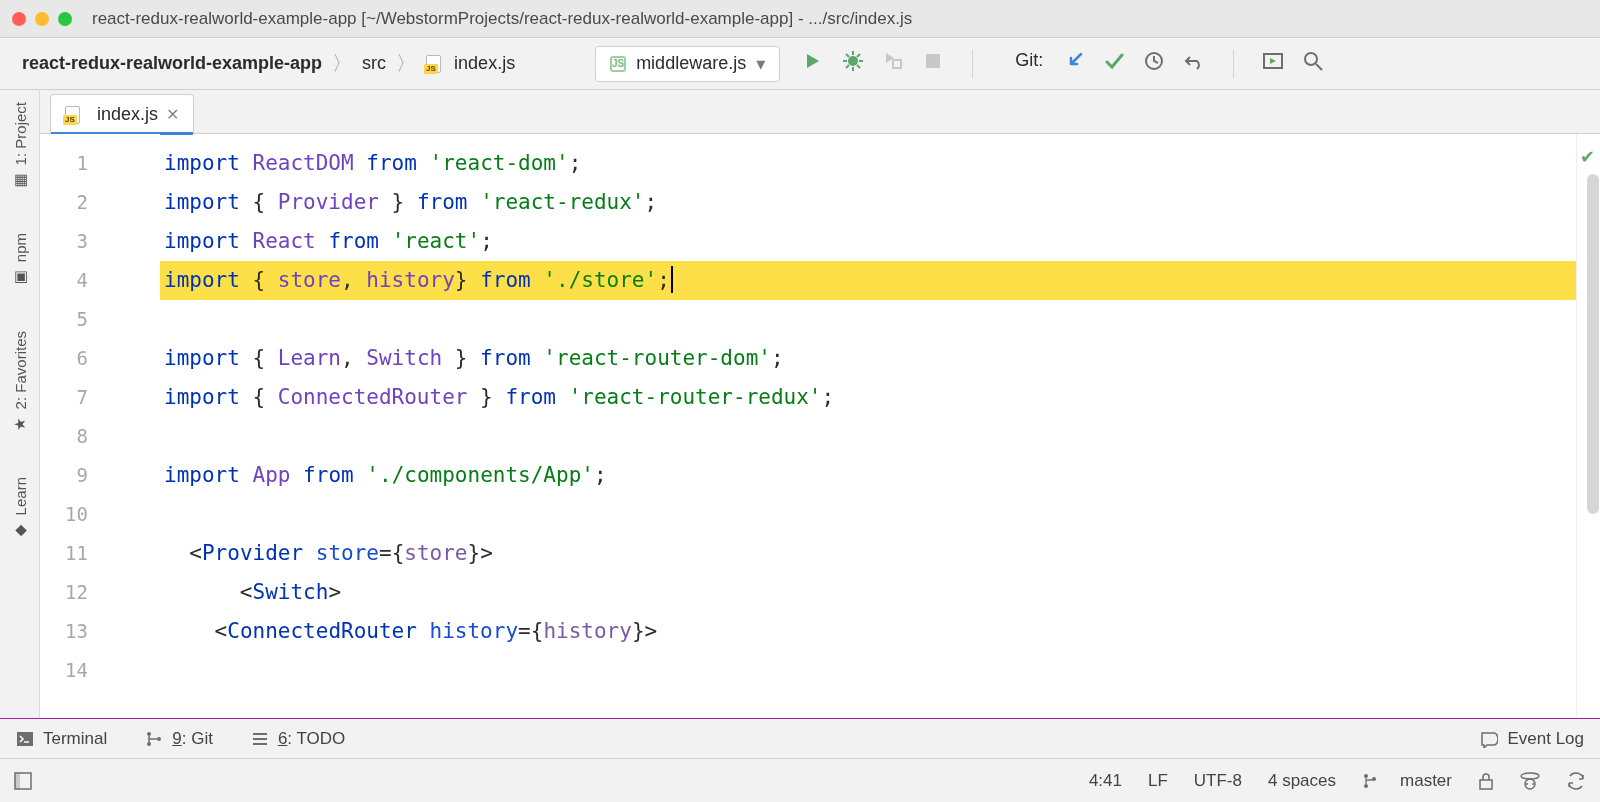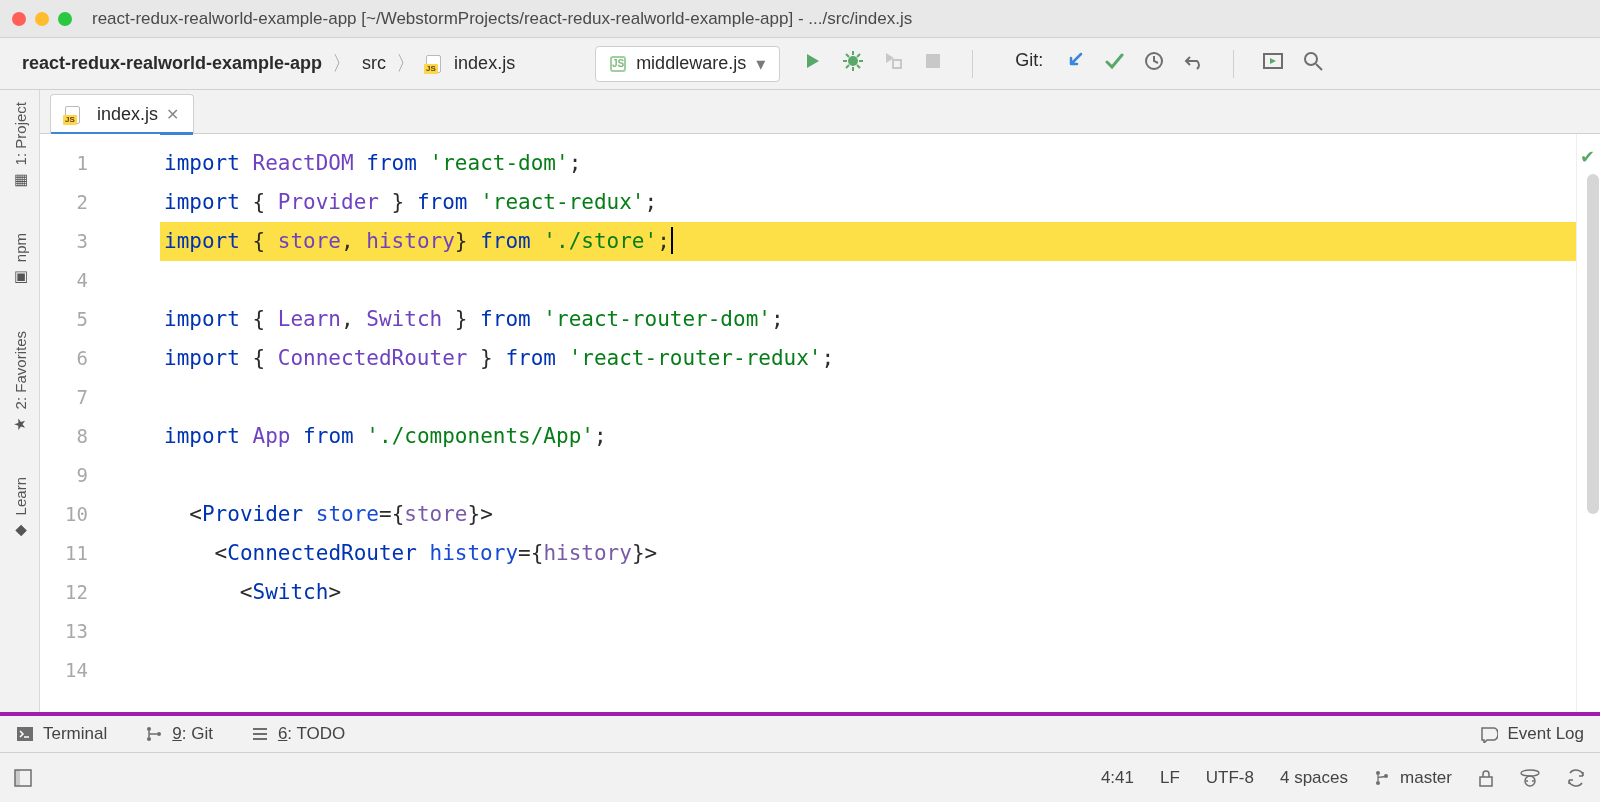--- a/index.html
+++ b/index.html
@@ -48,25 +48,25 @@
   .str { color:#067d17; }
   .fn { color:#00627a; }
   .attr { color:#174ad4; }
   .txt { color:#2b2b2b; }
   .cursor { display:inline-block; width:2px; height:27px; background:#000; vertical-align:middle; margin-left:1px; position:relative; top:-2px; }
   .right-strip { width:24px; background:#fff; border-left:1px solid #eee; position:relative; }
   .right-strip .check { position:absolute; top:12px; left:3px; color:#59a869; font-size:18px; }
   .scroll-track { position:absolute; right:1px; top:40px; bottom:10px; width:12px; background:transparent; }
   .scroll-thumb { position:absolute; top:0; width:12px; height:340px; background:#d6d6d6; border-radius:6px; }
   
-  .bottombar { height:40px; background:#f2f2f2; border-top:4px solid #a21caf; display:flex; align-items:center; padding:0 16px; font-size:17px; color:#444; gap:38px; }
+  .bottombar { height:40px; background:#f2f2f2; border-top:1px solid #a21caf; display:flex; align-items:center; padding:0 16px; font-size:17px; color:#444; gap:38px; }
   .bbitem { display:flex; align-items:center; gap:9px; }
   .bbspacer { flex:1; }
   .u { text-decoration:underline; }
-  .statusbar { height:50px; background:#f2f2f2; border-top:1px solid #d0d0d0; display:flex; align-items:center; padding:0 14px; font-size:17px; color:#444; gap:26px; }
+  .statusbar { height:44px; background:#f2f2f2; border-top:1px solid #d0d0d0; display:flex; align-items:center; padding:0 14px; font-size:17px; color:#444; gap:26px; }
   .sbspacer { flex:1; }
   svg { display:block; }
 </style>
 </head>
 <body>
 
 <div class="titlebar">
   <div class="traffic">
     <div class="tl close"></div>
     <div class="tl min"></div>
@@ -209,30 +209,31 @@
           <div class="ln">9</div>
           <div class="ln">10</div>
           <div class="ln">11</div>
           <div class="ln">12</div>
           <div class="ln">13</div>
           <div class="ln">14</div>
         </div>
       <div class="code" id="code">
           <div class="line"><span class="kw">import</span><span> </span><span class="id">ReactDOM</span><span> </span><span class="kw">from</span><span> </span><span class="str">'react-dom'</span><span>;</span></div>
           <div class="line"><span class="kw">import</span><span> { </span><span class="id">Provider</span><span> } </span><span class="kw">from</span><span> </span><span class="str">'react-redux'</span><span>;</span></div>
+          <div class="line"><span class="kw">import</span><span> </span><span class="id">React</span><span> </span><span class="kw">from</span><span> </span><span class="str">'react'</span><span>;</span></div>
           <div class="line hl"><span class="kw">import</span><span> { </span><span class="id">store</span><span>, </span><span class="id">history</span><span>} </span><span class="kw">from</span><span> </span><span class="str">'./store'</span><span>;</span><span class="cursor"></span></div>
           <div class="line"></div>
           <div class="line"><span class="kw">import</span><span> { </span><span class="id">Learn</span><span>, </span><span class="id">Switch</span><span> } </span><span class="kw">from</span><span> </span><span class="str">'react-router-dom'</span><span>;</span></div>
           <div class="line"><span class="kw">import</span><span> { </span><span class="id">ConnectedRouter</span><span> } </span><span class="kw">from</span><span> </span><span class="str">'react-router-redux'</span><span>;</span></div>
           <div class="line"></div>
           <div class="line"><span class="kw">import</span><span> </span><span class="id">App</span><span> </span><span class="kw">from</span><span> </span><span class="str">'./components/App'</span><span>;</span></div>
           <div class="line"></div>
           <div class="line"><span>  </span><span class="txt">&lt;</span><span class="tag">Provider</span><span> </span><span class="attr">store</span><span>=</span><span>{</span><span class="id2">store</span><span>}</span><span class="txt">&gt;</span></div>
+          <div class="line"><span>      </span><span class="txt">&lt;</span><span class="tag">Switch</span><span class="txt">&gt;</span></div>
           <div class="line"><span>    </span><span class="txt">&lt;</span><span class="tag">ConnectedRouter</span><span> </span><span class="attr">history</span><span>=</span><span>{</span><span class="id2">history</span><span>}</span><span class="txt">&gt;</span></div>
-          <div class="line"><span>      </span><span class="txt">&lt;</span><span class="tag">Switch</span><span class="txt">&gt;</span></div>
         </div>
       <div class="right-strip">
         <span class="check">✔</span>
         <div class="scroll-track">
           <div class="scroll-thumb"></div>
         </div>
       </div>
     </div>
   </div>
 </div>
@@ -277,21 +278,21 @@
       <svg width="18" height="18" viewBox="0 0 18 18">
         <rect x="1" y="1" width="16" height="16" fill="none" stroke="#6e6e6e" stroke-width="1.5"></rect>
         <rect x="1" y="1" width="5" height="16" fill="#6e6e6e" opacity="0.3"></rect>
       </svg>
     </span>
   <div class="sbspacer"></div>
   <span>4:41</span>
   <span>LF</span>
   <span>UTF-8</span>
   <span>4 spaces</span>
-  <span style="display:flex;align-items:center;gap:10px;">
+  <span style="display:flex;align-items:center;gap:22px;">
     <svg width="16" height="16" viewBox="0 0 16 16">
         <circle cx="4" cy="3" r="2" fill="#6e6e6e"></circle>
         <circle cx="4" cy="13" r="2" fill="#6e6e6e"></circle>
         <circle cx="12" cy="6" r="2" fill="#6e6e6e"></circle>
         <path d="M4 5 V11 M4 8 C4 6 10 8 12 6" stroke="#6e6e6e" stroke-width="1.3" fill="none"></path>
       </svg>
     <span>master</span>
   </span>
   <span>
       <svg width="16" height="18" viewBox="0 0 16 18">

